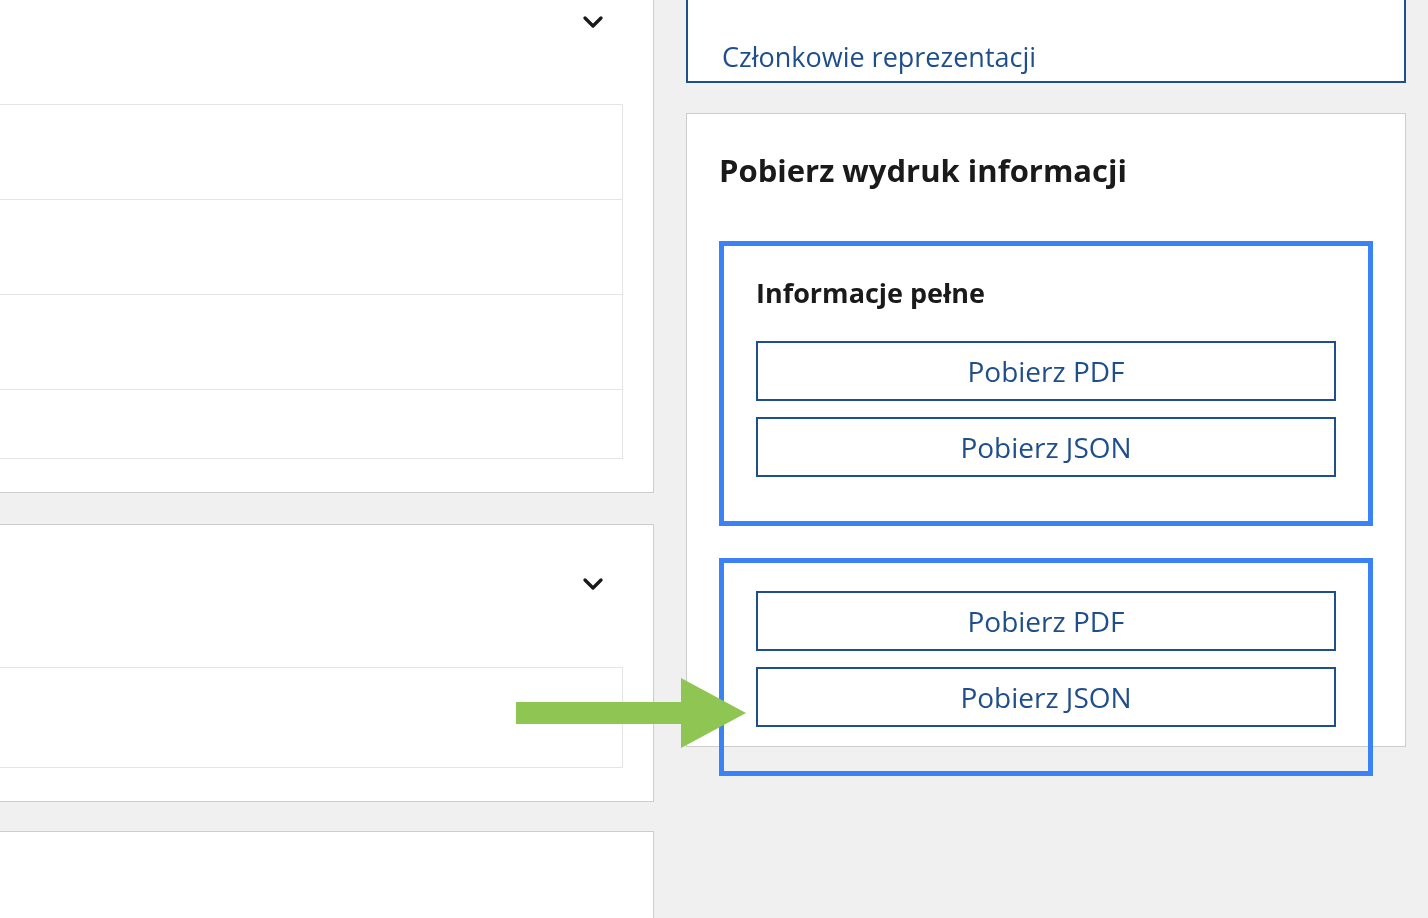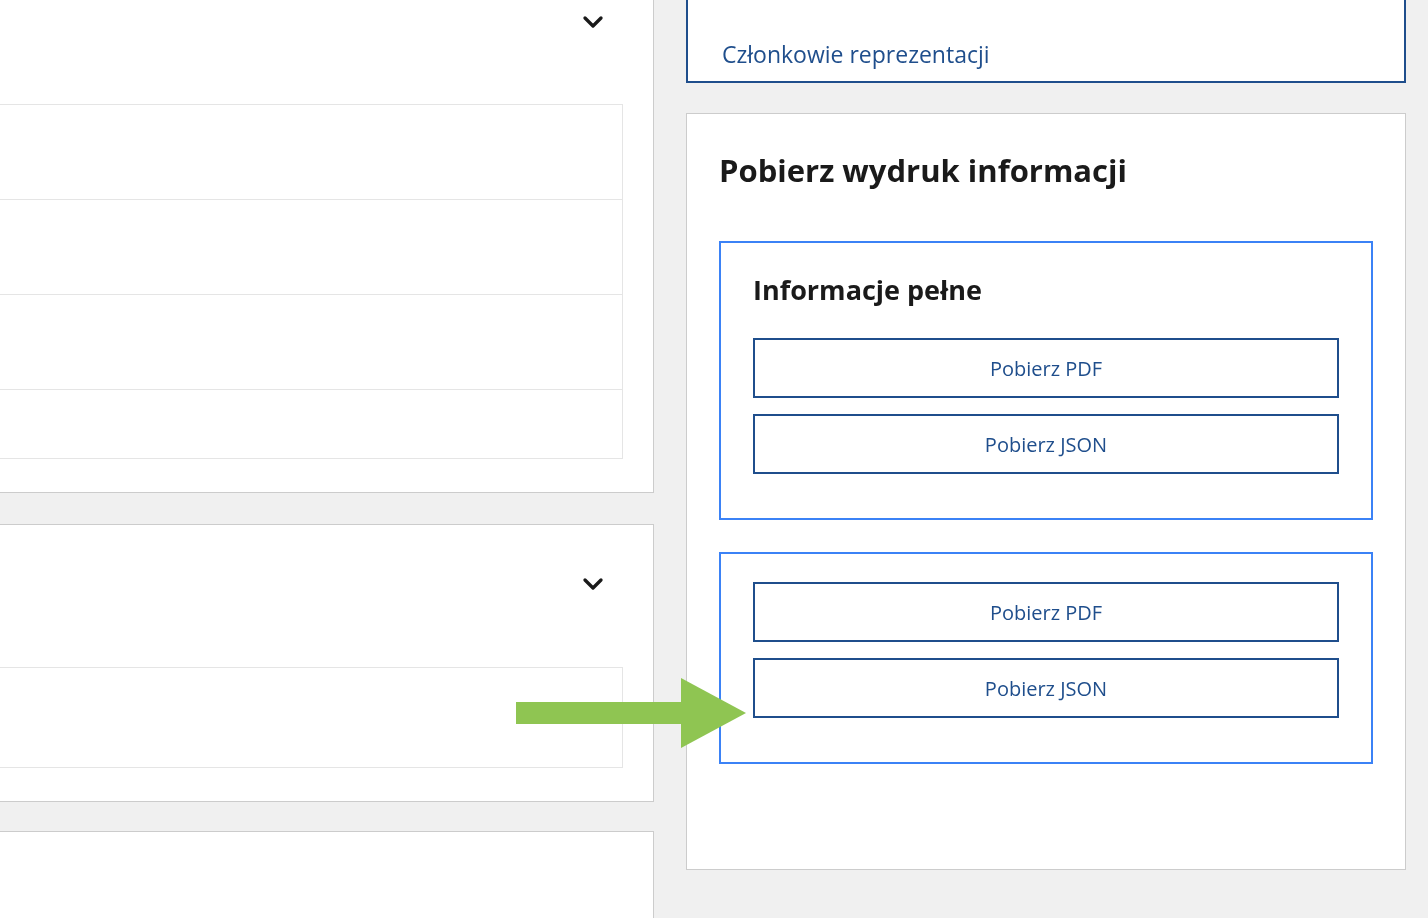--- a/index.html
+++ b/index.html
@@ -112,58 +112,58 @@
       width: 720px;
       height: 163px;
       background: #fff;
       border: 2px solid #1f4e8c;
     }
     .nav-link {
       position: absolute;
       left: 34px;
       top: 116px;
       color: #1f4e8c;
-      font-size: 23px;
+      font-size: 27px;
       font-weight: 400;
     }
     .download-panel {
       position: absolute;
       left: 0;
       top: 113px;
       width: 720px;
-      height: 757px;
+      height: 634px;
       background: #fff;
       border: 1px solid #ccc;
       padding: 35px 32px;
     }
     .panel-title {
       font-size: 31px;
       font-weight: 700;
       color: #1a1a1a;
       margin-bottom: 50px;
     }
     .sub-box {
-      border: 2px solid #3b82f6;
+      border: 5px solid #3b82f6;
       padding: 28px 32px 32px 32px;
       margin-bottom: 32px;
     }
     .sub-box-title {
       font-size: 27px;
       font-weight: 700;
       color: #1a1a1a;
       margin-bottom: 30px;
     }
     .download-button {
       display: block;
       width: 100%;
       height: 60px;
       background: #fff;
       border: 2px solid #1f4e8c;
       color: #1f4e8c;
-      font-size: 20px;
+      font-size: 28px;
       font-weight: 400;
       font-family: inherit;
       cursor: pointer;
       margin-bottom: 16px;
       text-align: center;
     }
     .download-button:last-child {
       margin-bottom: 12px;
     }
     .green-arrow {

